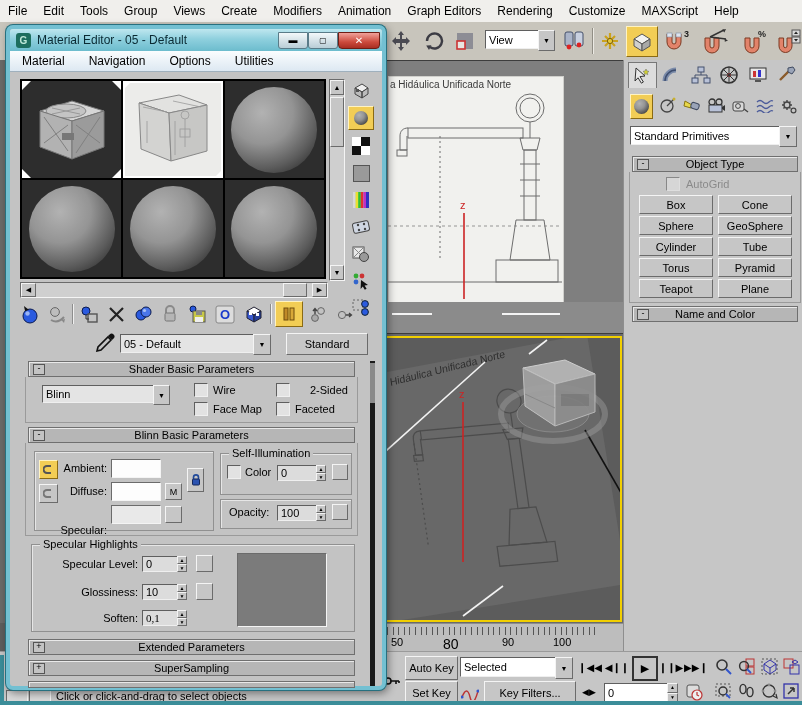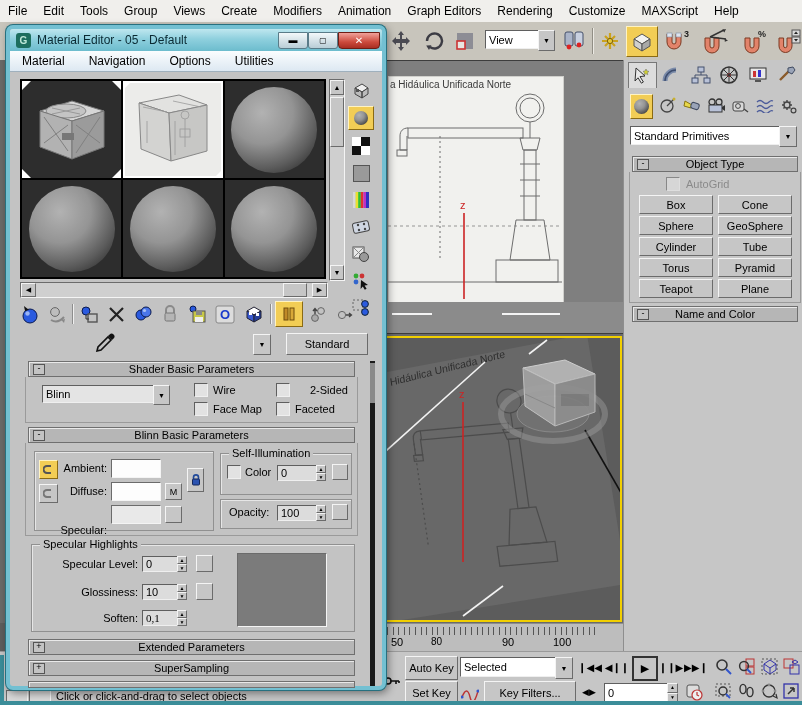--- a/index.html
+++ b/index.html
@@ -204,21 +204,21 @@
         <polygon points="64,42 104,32 104,70 64,84" fill="#8f8f8f" stroke="#c0c0c0" stroke-width="1"></polygon>
         <rect x="70" y="52" width="28" height="12" fill="#7e7e7e"></rect>
         <line x1="34" y1="52" x2="64" y2="66" stroke="#8b8b8b"></line>
       </g>
     </svg>
   </div>
 
   <div class="abs" style="left:381px;top:623px;width:242px;height:28px;background:#bdbdbd;border-top:1px solid #8e8e8e;">
     <div class="abs tickrow" style="left:6px;top:3px;width:210px;height:8px;"></div>
     <div class="abs" style="left:10px;top:12px;font-size:11px;">50</div>
-    <div class="abs" style="left:50px;top:12px;font-size:10px;">80</div>
+    <div class="abs" style="left:62px;top:12px;font-size:14px;">80</div>
     <div class="abs" style="left:121px;top:12px;font-size:11px;">90</div>
     <div class="abs" style="left:172px;top:12px;font-size:11px;">100</div>
   </div>
 
   <div class="abs" style="left:623px;top:60px;width:179px;height:645px;background:#c6c6c6;border-left:1px solid #8e8e8e;">
 
     <div class="abs" style="left:4px;top:2px;width:172px;height:26px;display:flex;gap:2px;">
       <div class="ic" style="width:27px;height:25px;background:#dcdcdc;border:1px solid #777;border-bottom:none;">
         <svg width="20" height="20" viewBox="0 0 20 20">
             <path d="M4 2l9 8-5 .6 3.4 5.4-2 1.2-3.4-5.4L3 15z" fill="#e9e9e9" stroke="#333"></path>
@@ -681,20 +681,23 @@
           </svg>
       </div>
     </div>
 
     <div class="abs ic" style="left:84px;top:303px;width:22px;height:22px;">
       <svg width="20" height="20" viewBox="0 0 20 20">
           <path d="M2 18l4-1 10-10-3-3L3 14z" fill="none" stroke="#111" stroke-width="1.6"></path>
           <path d="M13 3l4 4 1.6-1.6a2.6 2.6 0 0 0-4-4z" fill="#111"></path>
         </svg>
     </div>
+    <div class="abs fld" style="left:110px;top:305px;width:132px;height:17px;background:#e4e4e4;">
+      <span>05 - Default</span>
+    </div>
     <div class="abs ddbtn" style="left:243px;top:305px;width:16px;height:19px;">▼</div>
     <div class="abs btn raised" style="left:276px;top:304px;width:80px;height:20px;">Standard</div>
 
     <div class="abs hdr" style="left:18px;top:332px;width:325px;height:14px;">
       <span class="cbox">-</span>
       <span>Shader Basic Parameters</span>
     </div>
     <div class="abs" style="left:15px;top:348px;width:331px;height:45px;border:1px solid #9a9a9a;border-top:none;">
       <div class="abs fld" style="left:16px;top:8px;width:110px;height:16px;background:#e4e4e4;">
         <span>Blinn</span>

